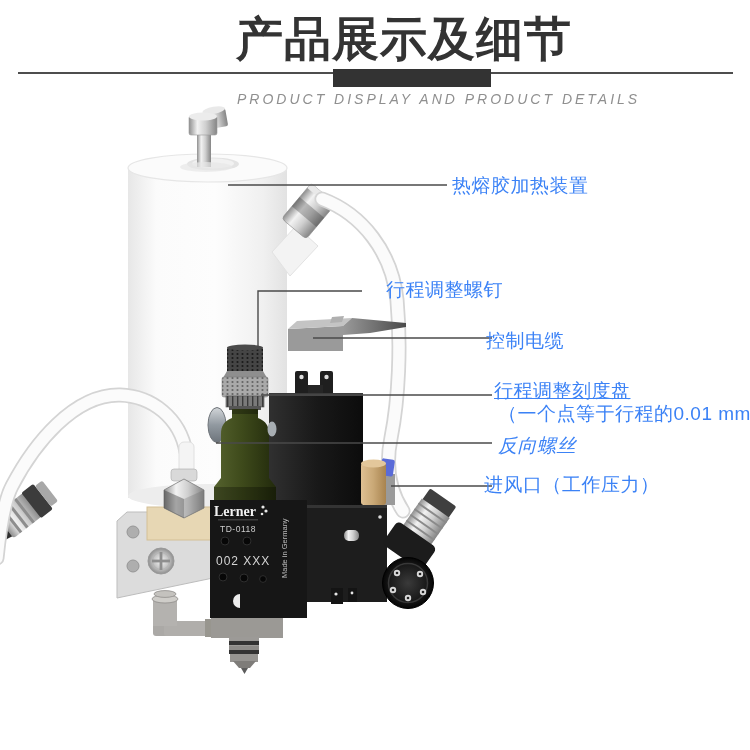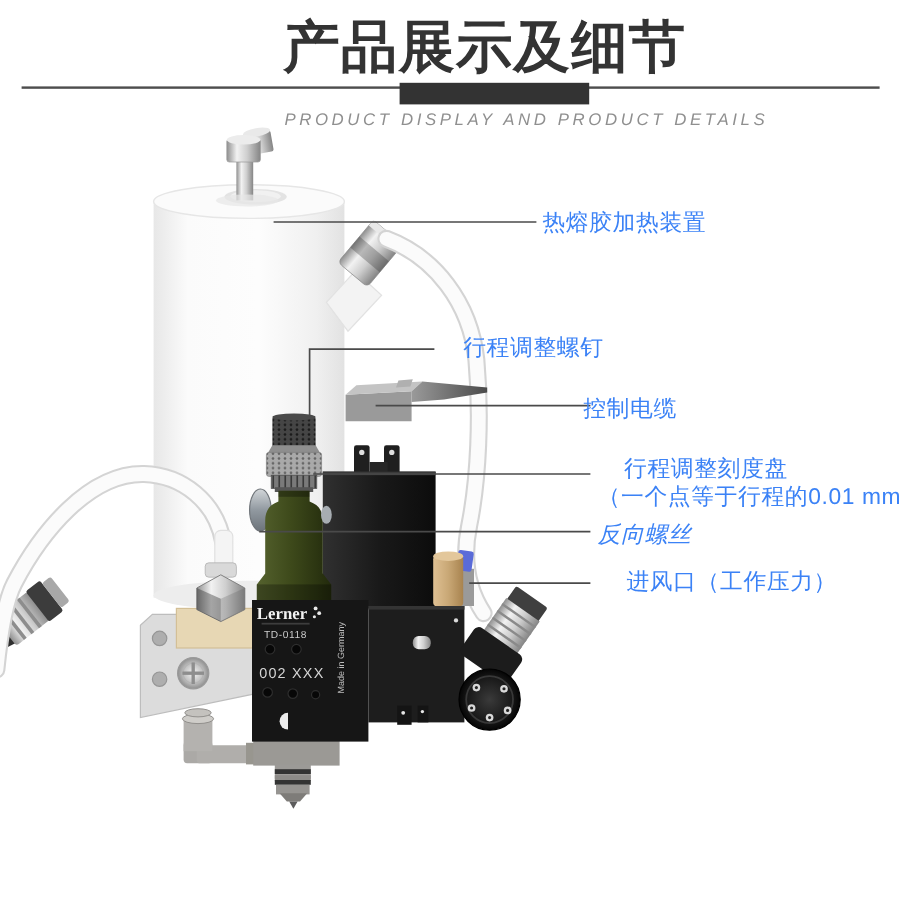--- a/index.html
+++ b/index.html
@@ -286,18 +286,18 @@
       <path d="M313 338 H492"></path>
       <path d="M261 395 H492"></path>
       <path d="M216 443 H492"></path>
       <path d="M391 486 H492"></path>
     </g>
   </svg>
 
   <div class="ann" style="left:452px;top:173px;">热熔胶加热装置</div>
   <div class="ann" style="left:386px;top:277px;">行程调整螺钉</div>
   <div class="ann" style="left:486px;top:328px;">控制电缆</div>
-  <div class="ann" style="left:520px;top:378px;">行程调整刻度盘</div>
+  <div class="ann" style="left:494px;top:378px;text-decoration:underline;">行程调整刻度盘</div>
   <div class="ann" style="left:498px;top:401px;">（一个点等于行程的0.01 mm）</div>
   <div class="ann" style="left:498px;top:433px;font-style:italic;">反向螺丝</div>
-  <div class="ann" style="left:522px;top:472px;">进风口（工作压力）</div>
+  <div class="ann" style="left:484px;top:472px;">进风口（工作压力）</div>
 
 </div>
 
 </body></html>

